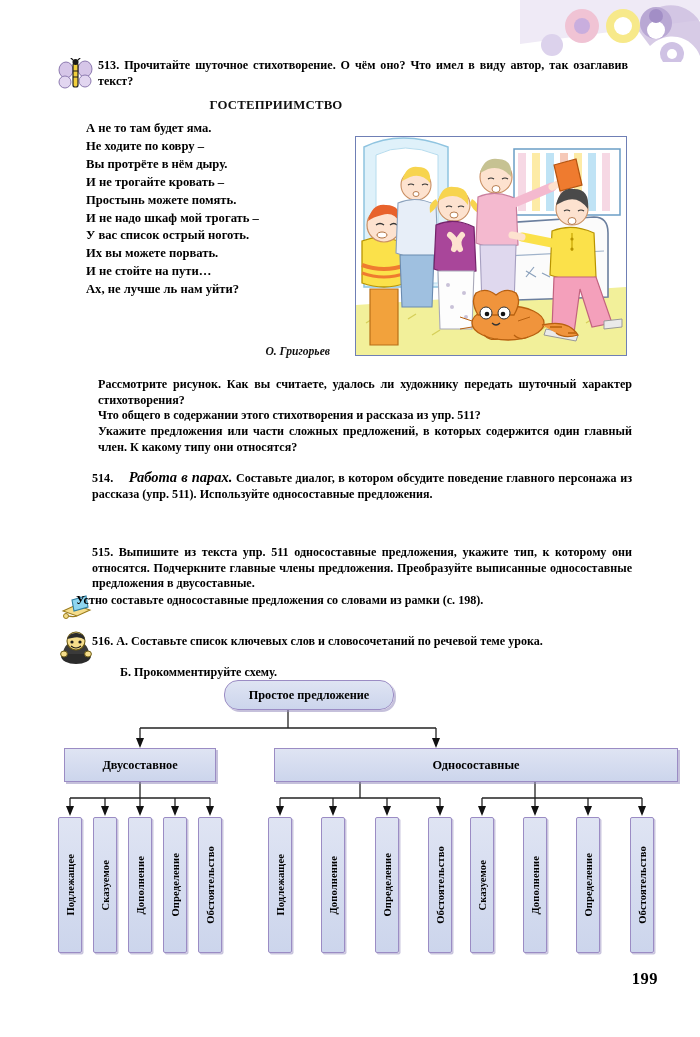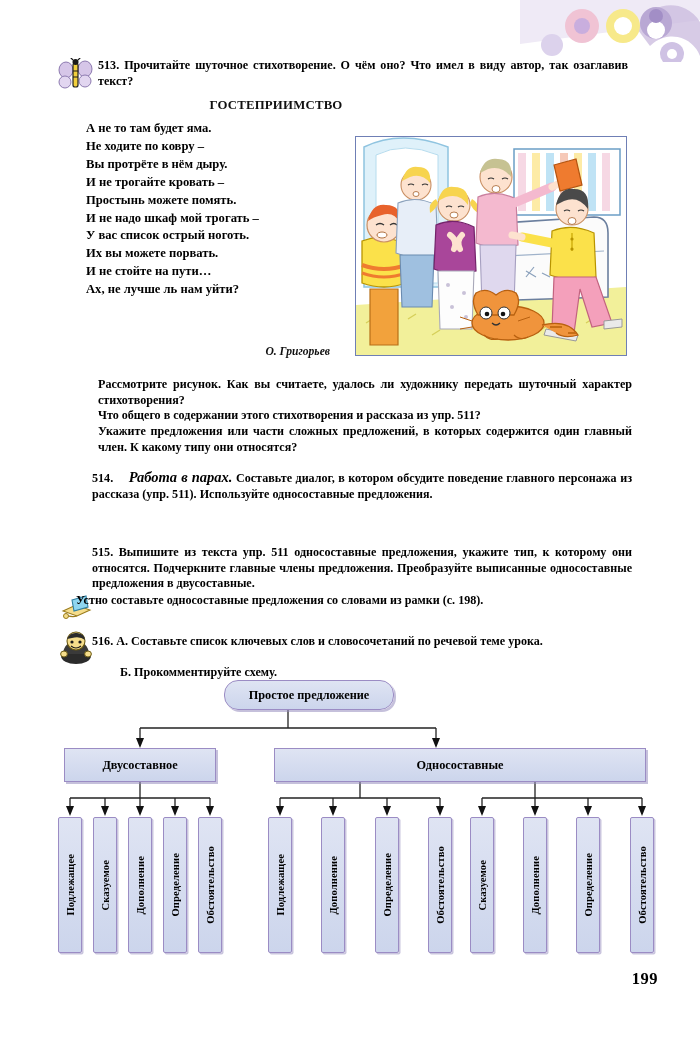--- a/index.html
+++ b/index.html
@@ -400,21 +400,21 @@
     </svg>
 
     <div class="dbox root" style="left:166px; top:0px; width:170px; height:30px;">
       <span>Простое предложение</span>
     </div>
 
     <div class="dbox lvl2" style="left:6px; top:68px; width:152px; height:34px;">
       <span>Двусоставное</span>
     </div>
 
-    <div class="dbox lvl2" style="left:216px; top:68px; width:372px; height:34px;">
+    <div class="dbox lvl2" style="left:216px; top:68px; width:404px; height:34px;">
       <span>Односоставные</span>
     </div>
 
     <div class="dbox leaf" style="left:0px; top:137px; width:24px; height:136px;">
       <span>Подлежащее</span>
     </div>
     <div class="dbox leaf" style="left:35px; top:137px; width:24px; height:136px;">
       <span>Сказуемое</span>
     </div>
     <div class="dbox leaf" style="left:70px; top:137px; width:24px; height:136px;">

